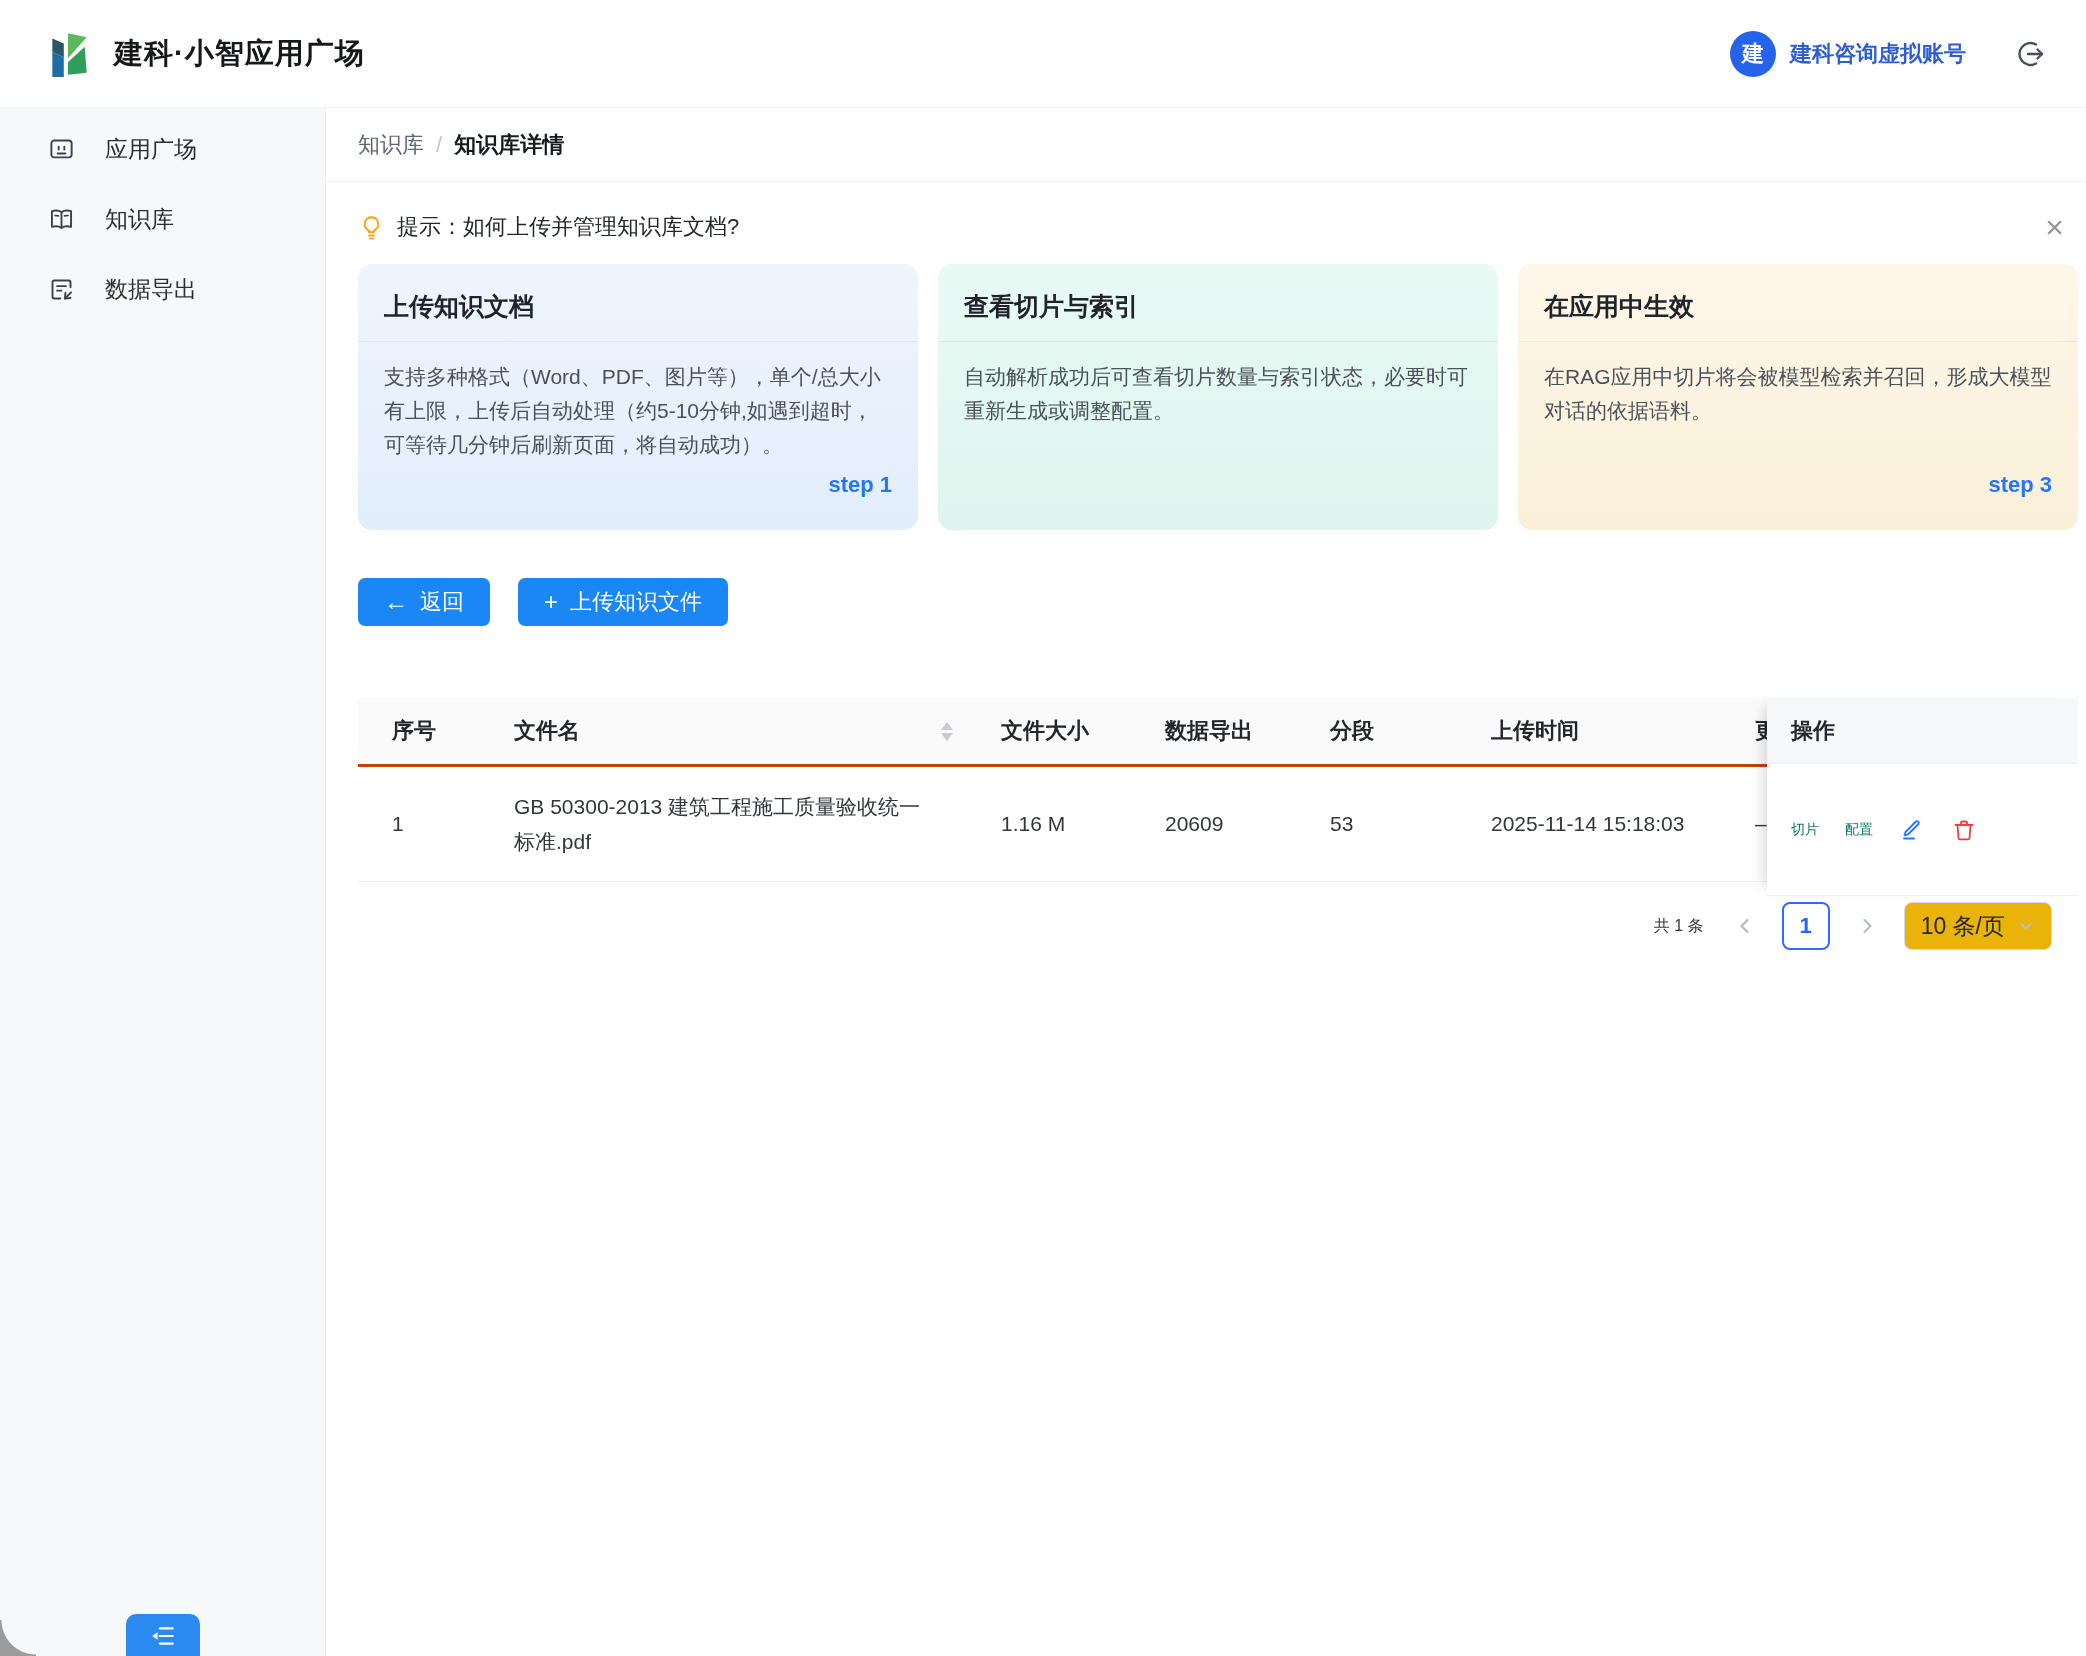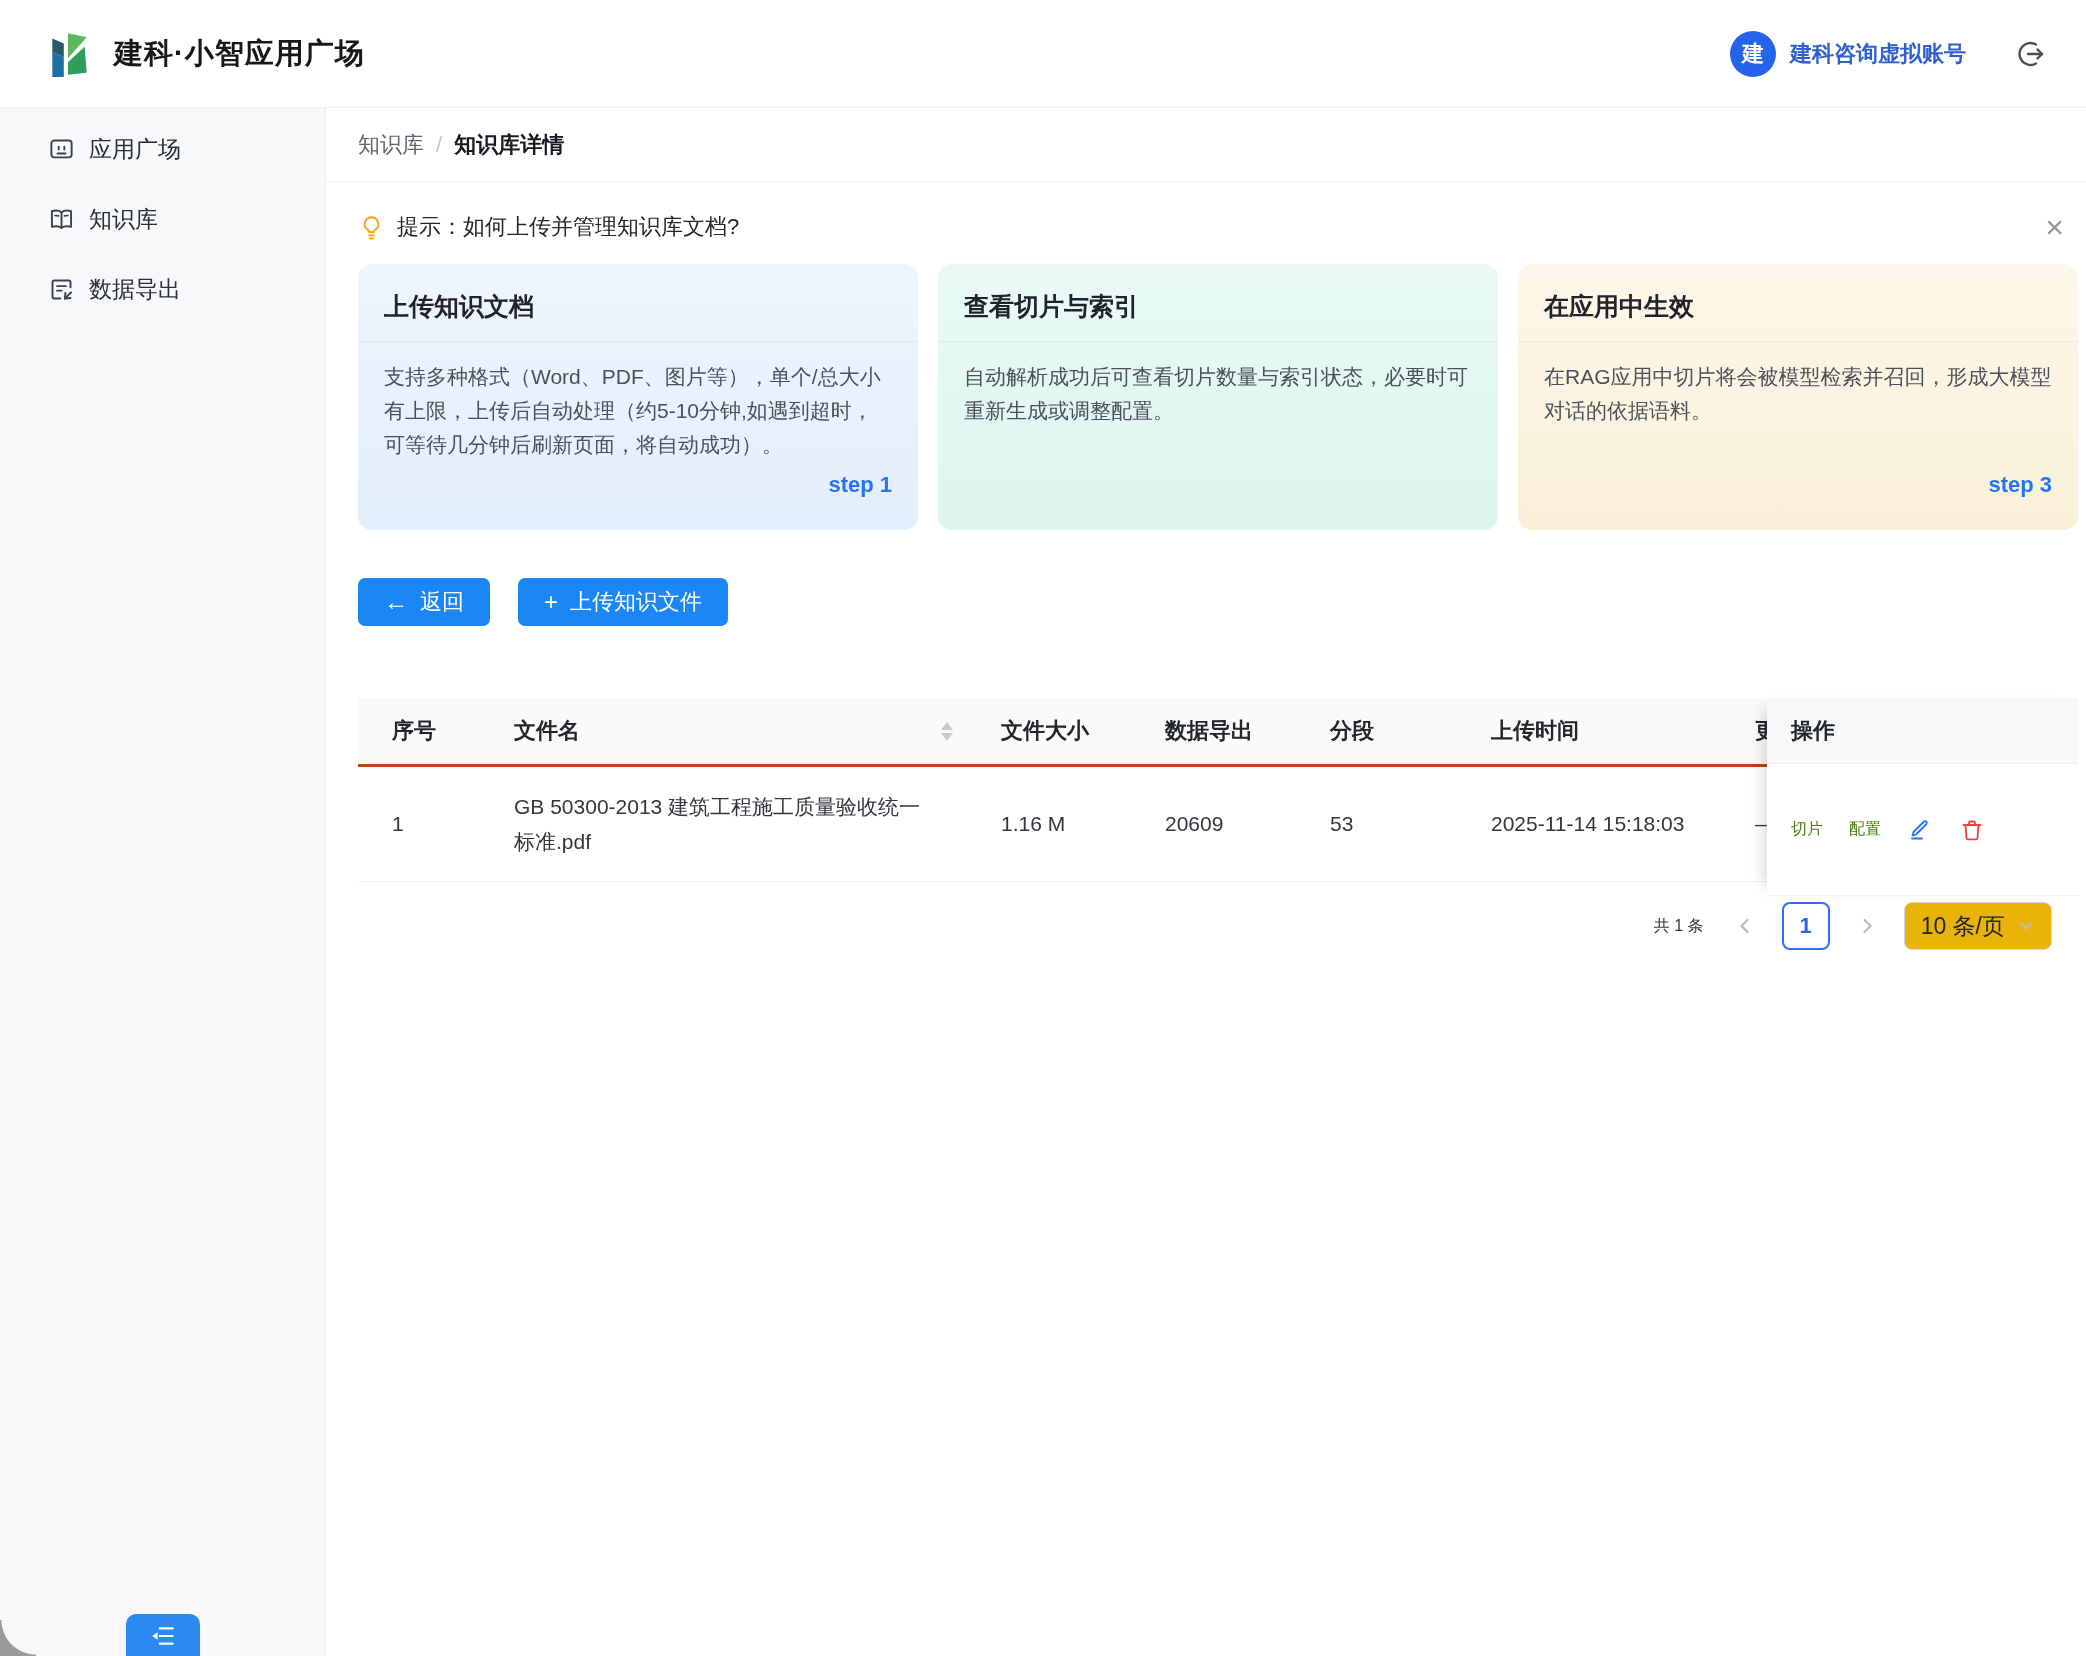--- a/index.html
+++ b/index.html
@@ -15,21 +15,21 @@
   .topbar-spacer { flex:1; }
   .avatar { width:46px; height:46px; border-radius:50%; background:#2563eb; color:#fff;
     display:flex; align-items:center; justify-content:center; font-size:22px; font-weight:700; }
   .account-name { margin-left:14px; font-size:22px; font-weight:700; color:#2e5ed0; }
   .logout { margin-left:48px; width:32px; height:32px; cursor:pointer; }
 
   
   .body-row { flex:1; display:flex; min-height:0; }
   .sidebar { width:326px; flex:0 0 326px; background:#f7f8fa; border-right:1px solid #ebedf0;
     position:relative; padding-top:6px; }
-  .side-item { height:70px; display:flex; align-items:center; padding-left:48px; gap:14px;
+  .side-item { height:70px; display:flex; align-items:center; padding-left:48px; gap:30px;
     font-size:23px; color:#2a2f36; cursor:pointer; }
   .side-item svg { width:27px; height:27px; }
   .collapse-btn { position:absolute; left:126px; bottom:-16px; width:74px; height:58px;
     background:#2a8af0; border:none; border-radius:10px; display:flex; justify-content:center;
     padding-top:9px; cursor:pointer; }
   .corner-cut { position:absolute; left:0; bottom:0; width:36px; height:36px;
     background:radial-gradient(circle at 100% 0, rgba(0,0,0,0) 34px, #9b9b9b 35px); }
 
   .main { flex:1; min-width:0; background:#fff; }
 
@@ -82,21 +82,21 @@
   .td { padding:22px 18px 22px 34px; font-size:21px; color:#33373d; display:flex; align-items:center;
     white-space:nowrap; overflow:hidden; }
   .td-filename { line-height:35px; white-space:normal; max-width:460px; }
 
   .ops-overlay { position:absolute; top:0; right:0; width:311px; height:198px;
     box-shadow:-12px 0 14px -10px rgba(0,0,0,0.18); }
   .ops-head { height:66px; background:#f7f8fa; border-bottom:1px solid #efeff1;
     display:flex; align-items:center; padding-left:24px; font-size:22px; font-weight:600; }
   .ops-body { height:132px; background:#fff; border-bottom:1px solid #f0f0f2;
     display:flex; align-items:center; gap:26px; padding-left:24px; }
-  .op-link { font-size:16px; color:#4d7c0f; text-decoration:none; cursor:pointer; }
+  .op-link { font-size:14px; color:#0f766e; text-decoration:none; cursor:pointer; }
   .op-icon { width:26px; height:26px; cursor:pointer; }
 
   
   .pagination { margin-top:20px; width:1720px; display:flex; align-items:center;
     justify-content:flex-end; gap:20px; padding-right:26px; }
   .pg-total { font-size:16px; color:#33373d; margin-right:4px; }
   .pg-arrow { width:34px; height:34px; display:flex; align-items:center; justify-content:center;
     background:none; border:none; cursor:pointer; }
   .pg-page { width:48px; height:48px; border:2px solid #2f6bff; border-radius:8px; background:#fff;
     color:#2468f2; font-size:22px; font-weight:700; display:flex; align-items:center;

